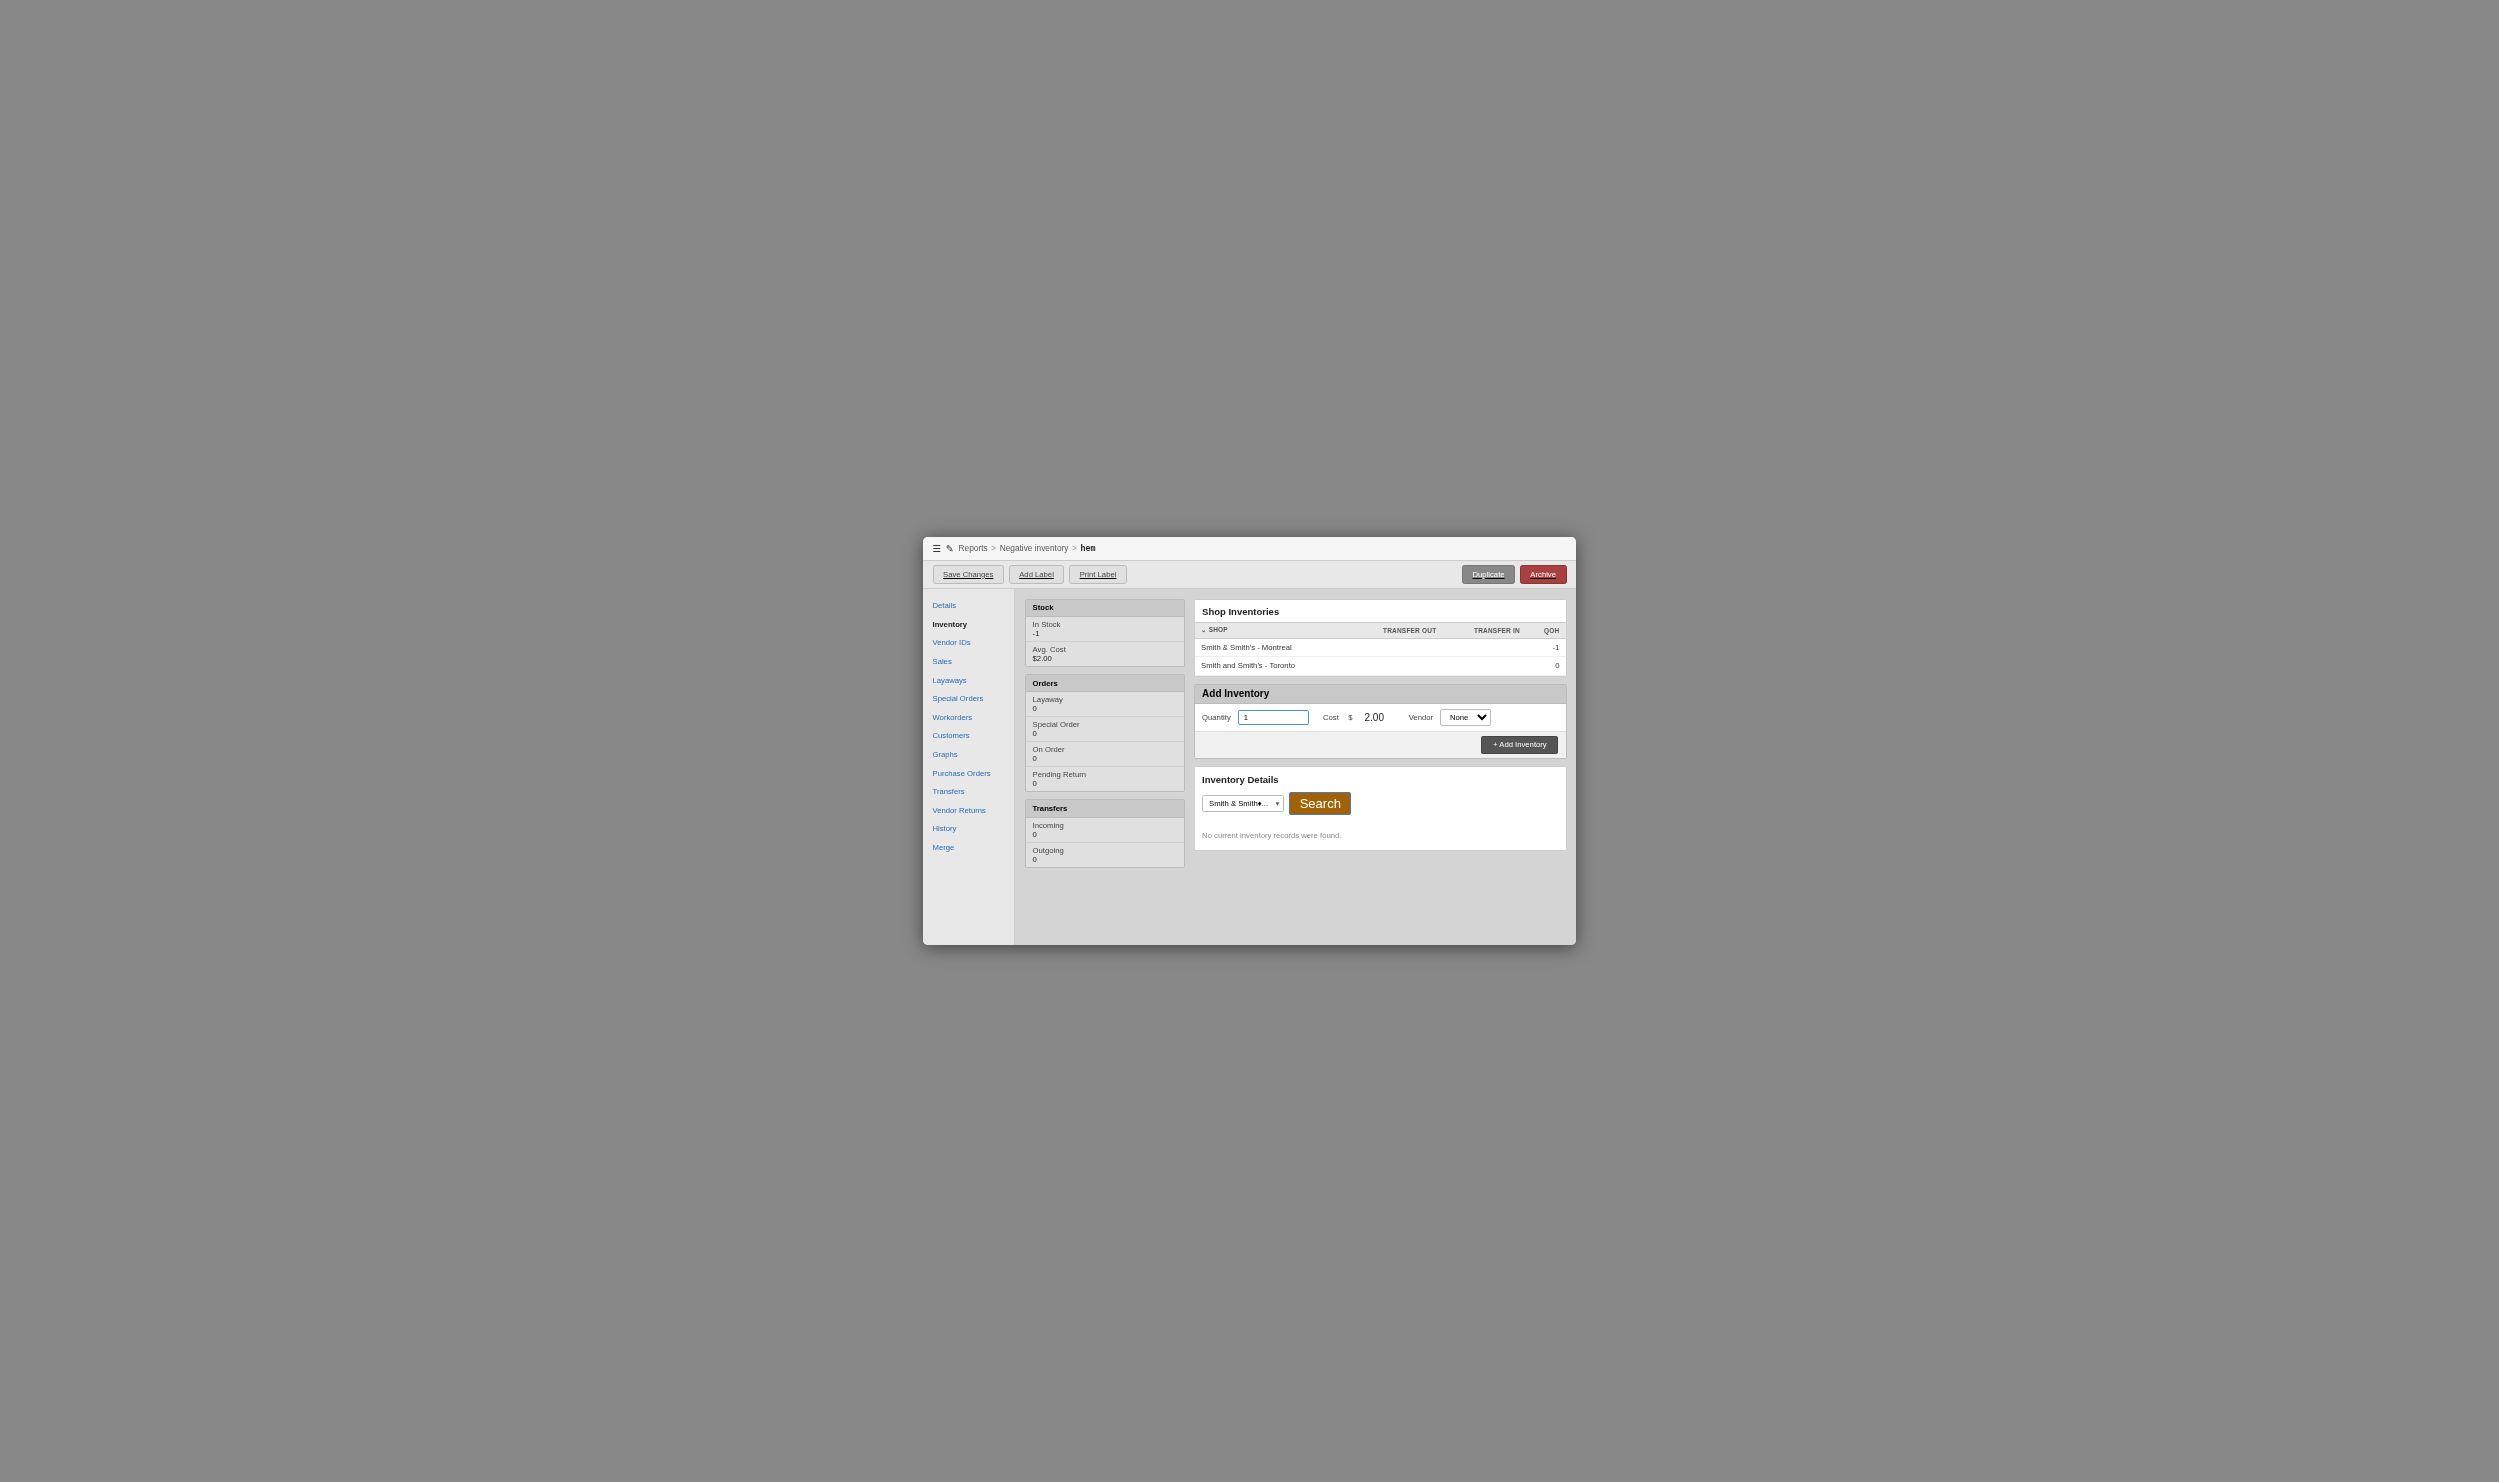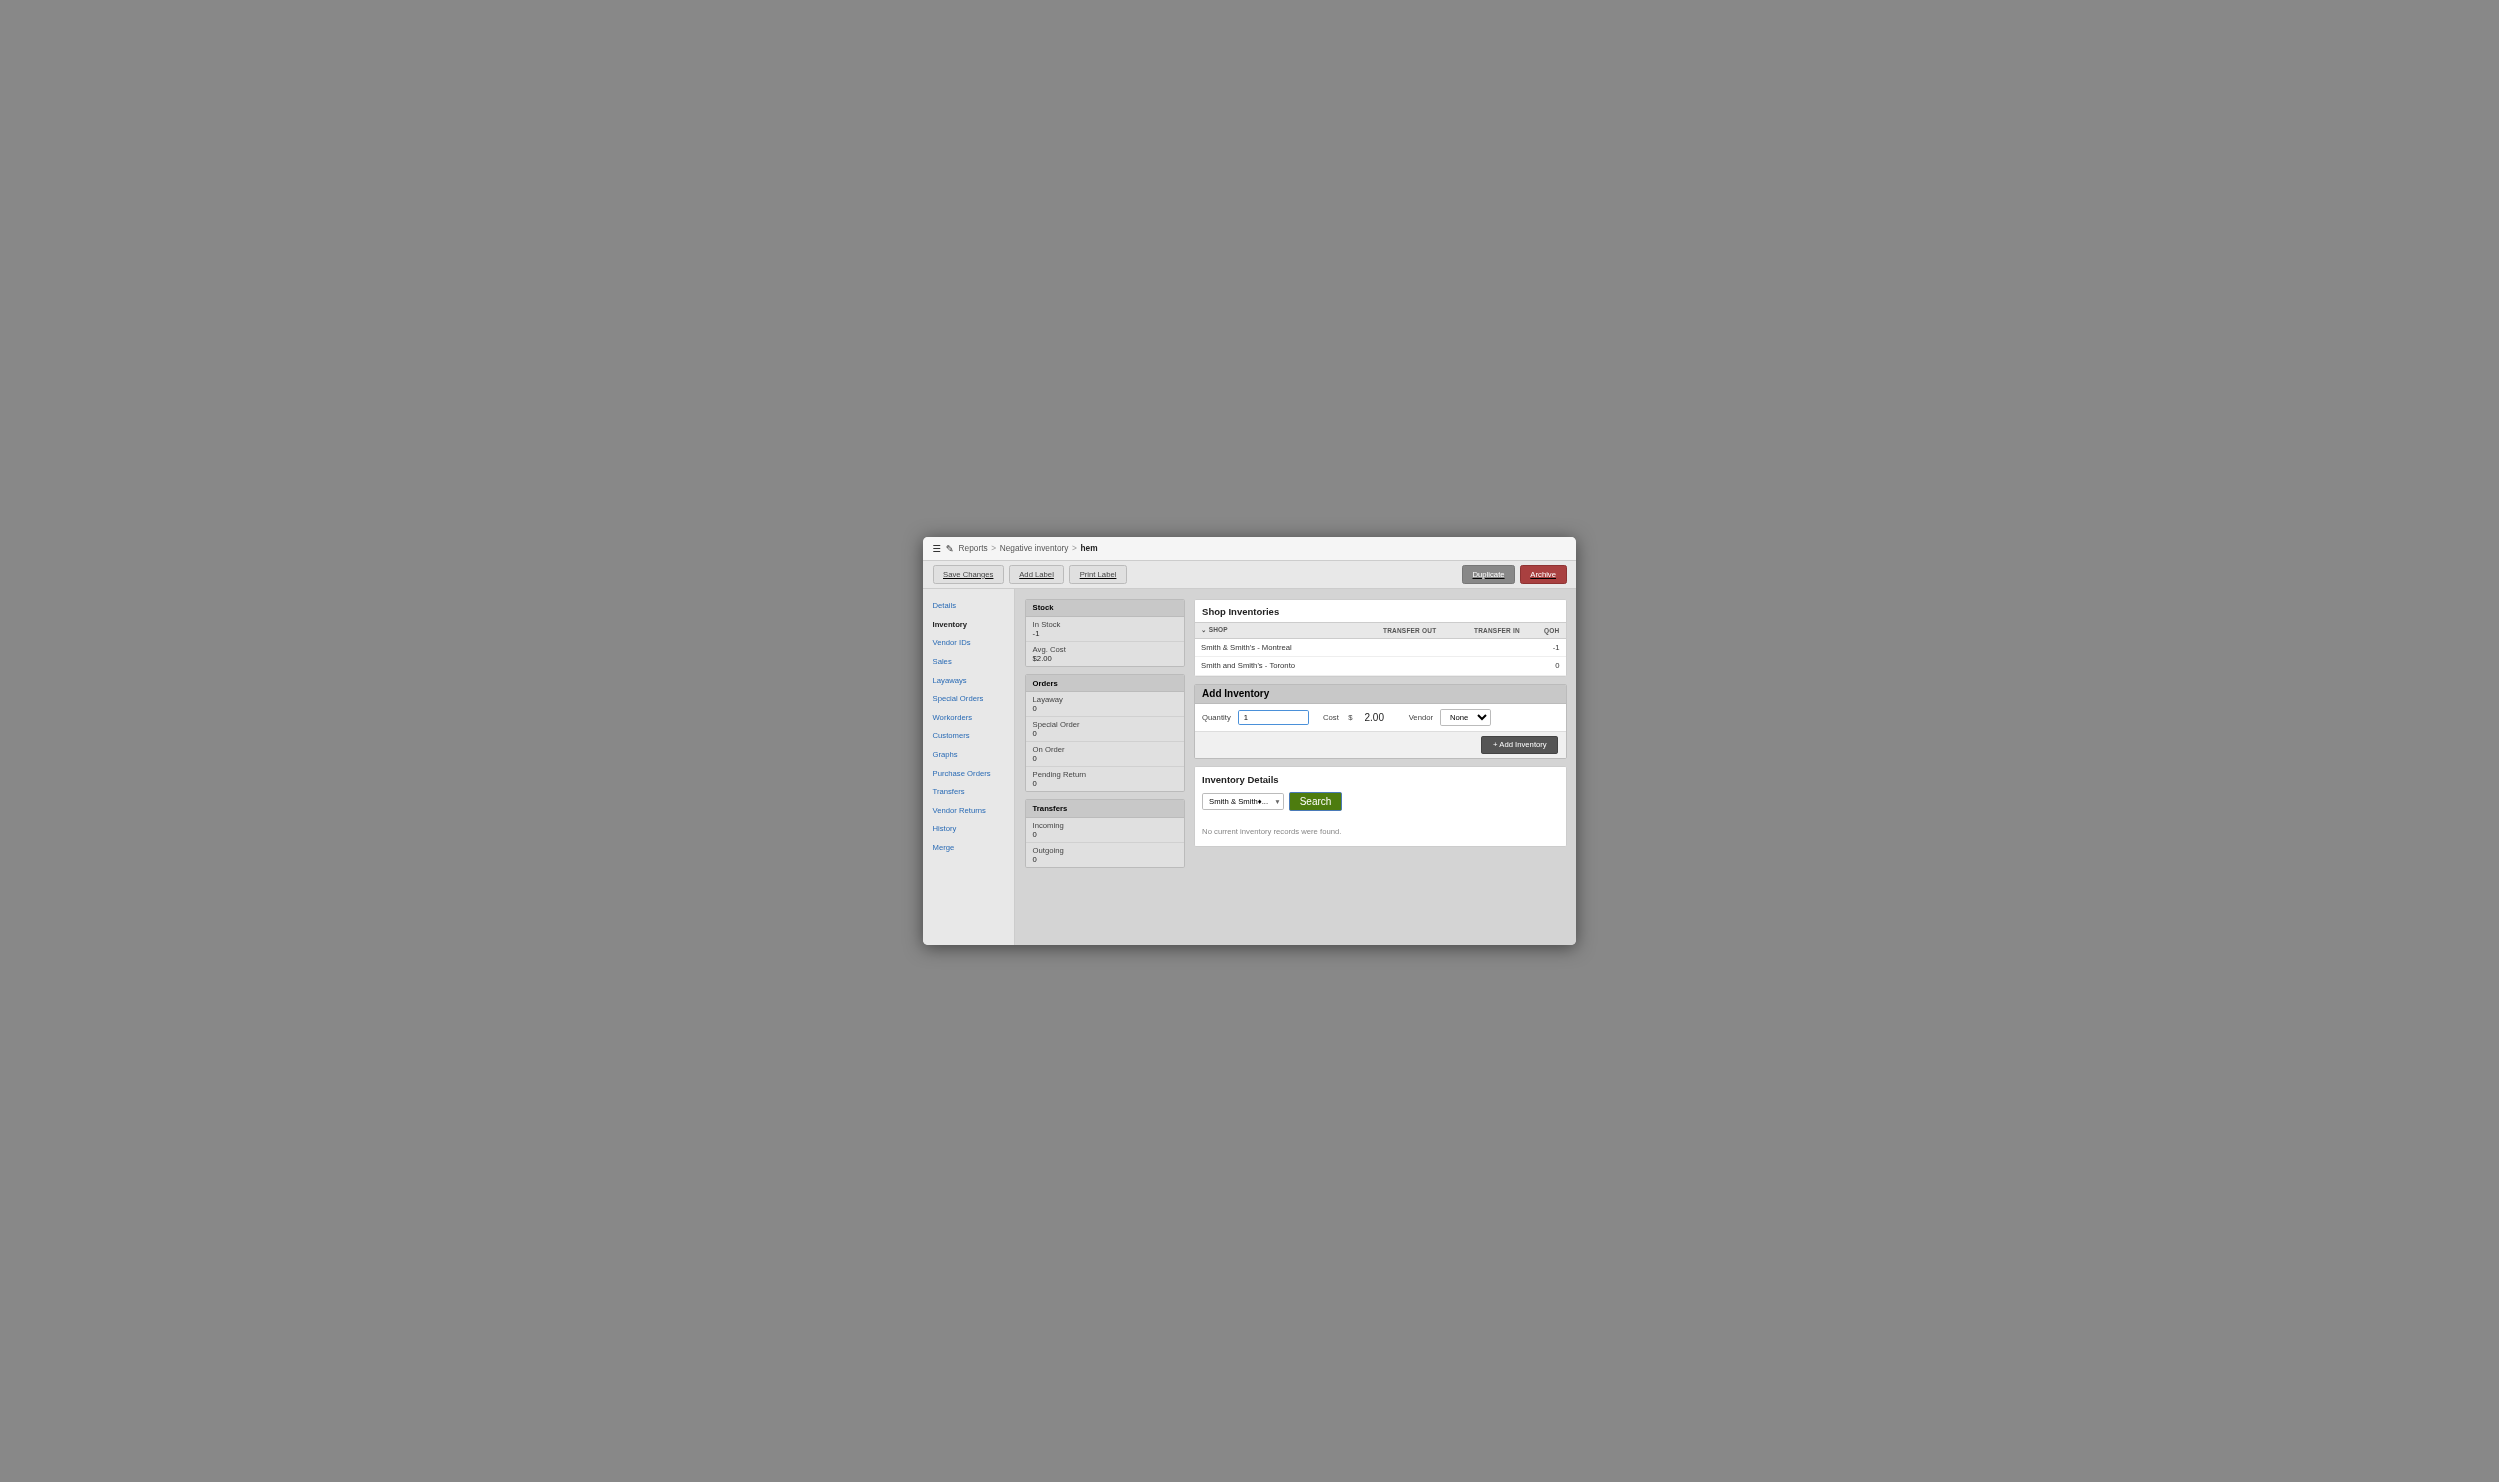--- a/index.html
+++ b/index.html
@@ -40,21 +40,21 @@
     }
     .breadcrumb {
       display: flex;
       align-items: center;
       gap: 3.6px;
       font-size: 8.3px;
       color: #555;
     }
     .breadcrumb a { color: #555; text-decoration: none; }
     .breadcrumb .separator { color: #999; }
-    .breadcrumb .current { font-weight: 600; color: #222; }
+    .breadcrumb .current { font-weight: 600; color: #222; font-family: Liberation Mono, monospace; }
 
     
     .toolbar {
       background: #e8e8e8;
       border-bottom: 0.6px solid #ccc;
       padding: 4.8px 9.5px;
       display: flex;
       align-items: center;
       gap: 4.8px;
       text-decoration: underline;
@@ -283,27 +283,27 @@
       appearance: none;
     }
     .dropdown-arrow {
       position: absolute;
       right: 3.6px;
       pointer-events: none;
       font-size: 6.5px;
       color: #666;
     }
     .btn-search {
-      background: #4d7c0f;
+      background: #a16207;
       color: white;
       border: 0.6px solid #4a7ab8;
       padding: 3px 9.5px;
       border-radius: 1.8px;
       cursor: pointer;
-      font-size: 10px;
+      font-size: 13px;
     }
     .no-records-msg {
       color: #888;
       font-size: 7.7px;
       padding: 2.4px 0;
     }
 
     .content-inner {
       display: flex;
       gap: 9.5px;

